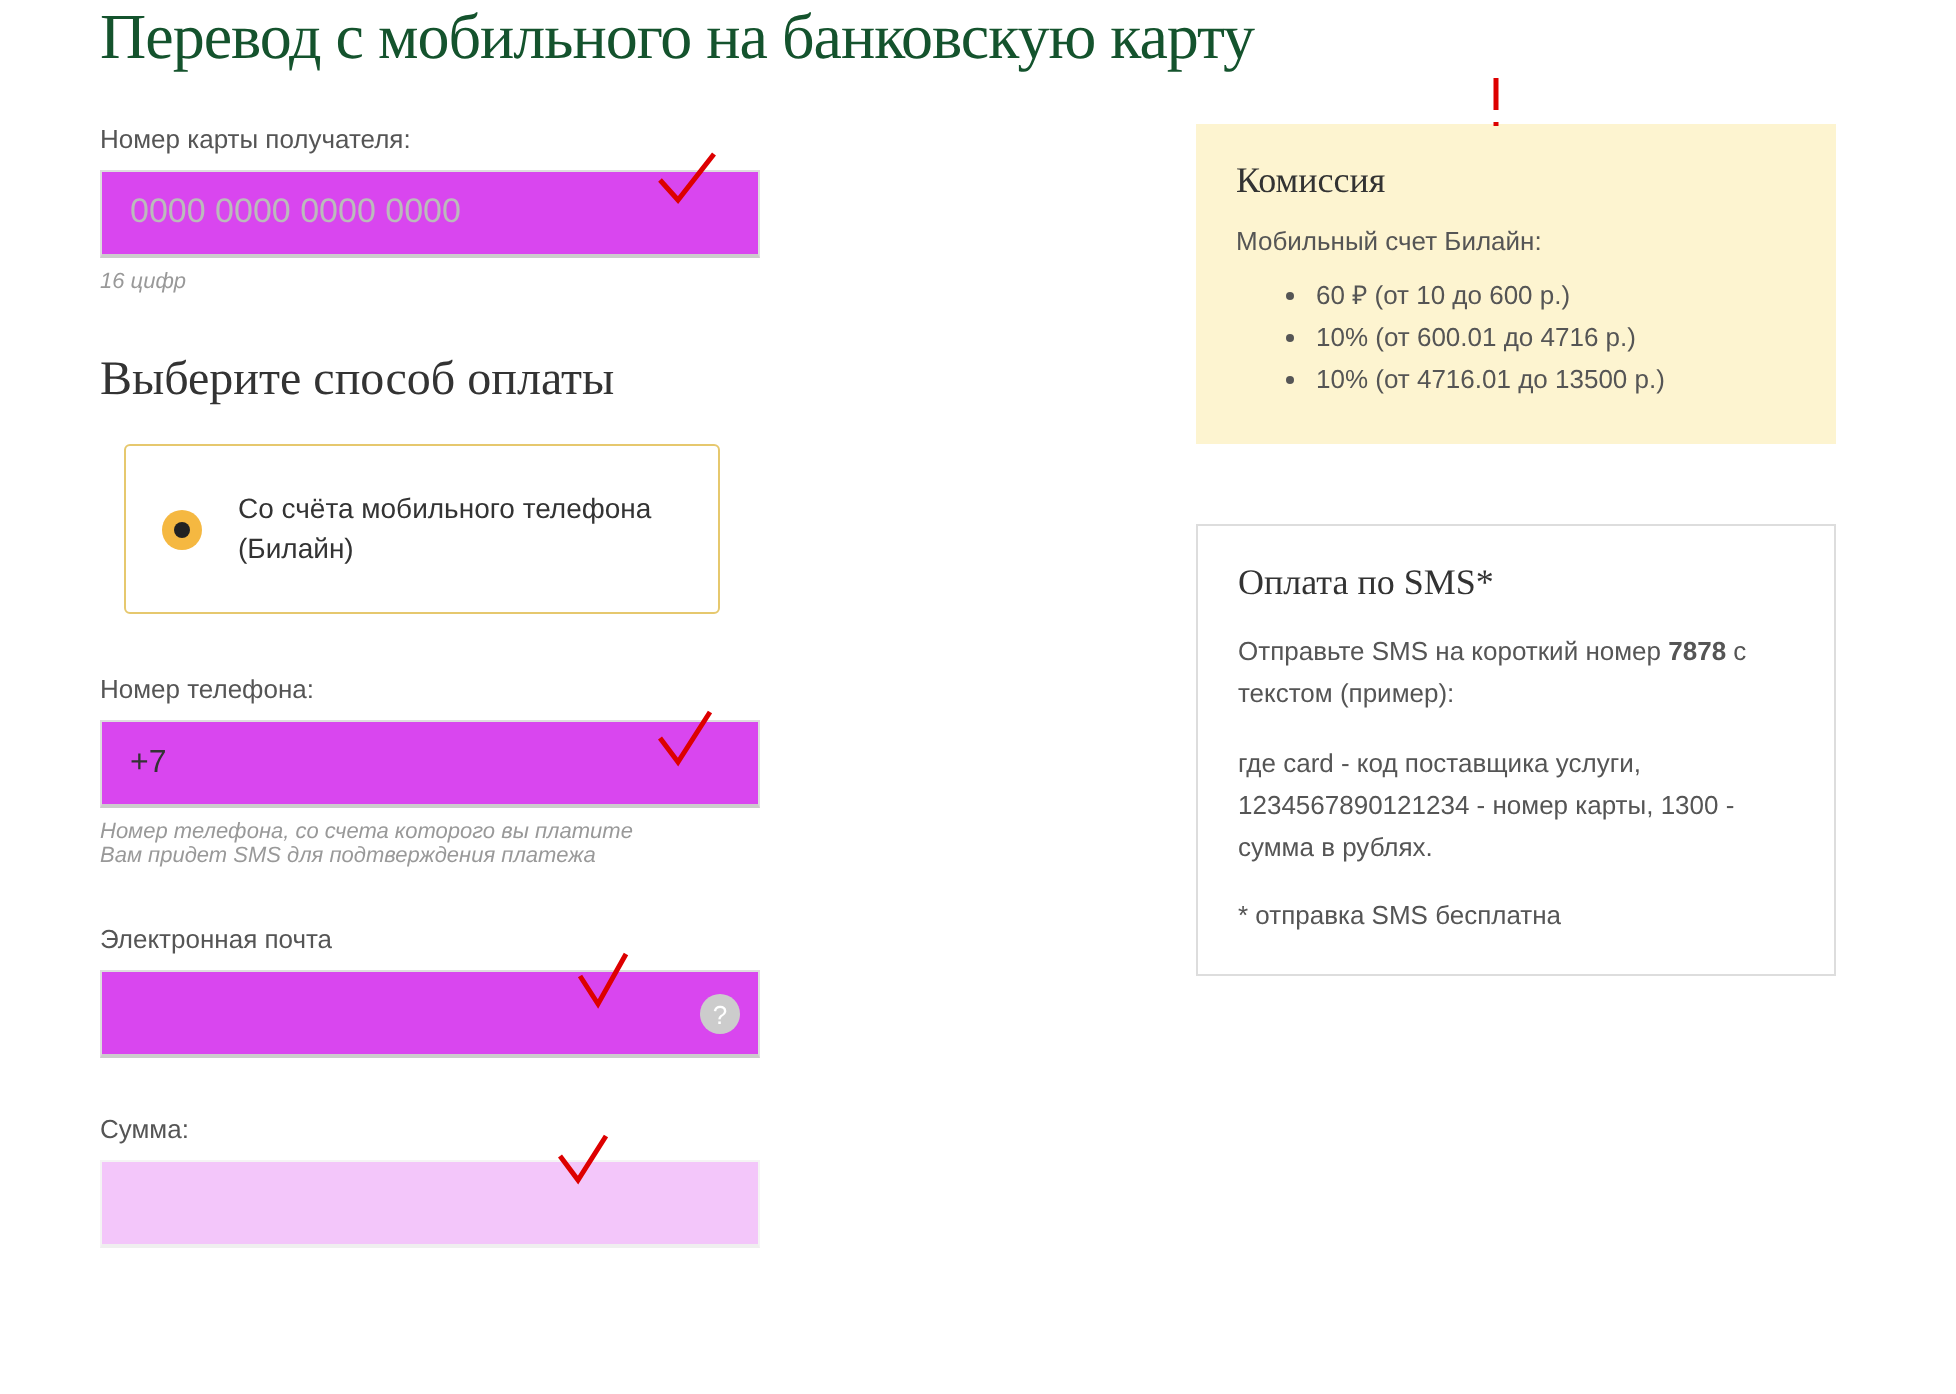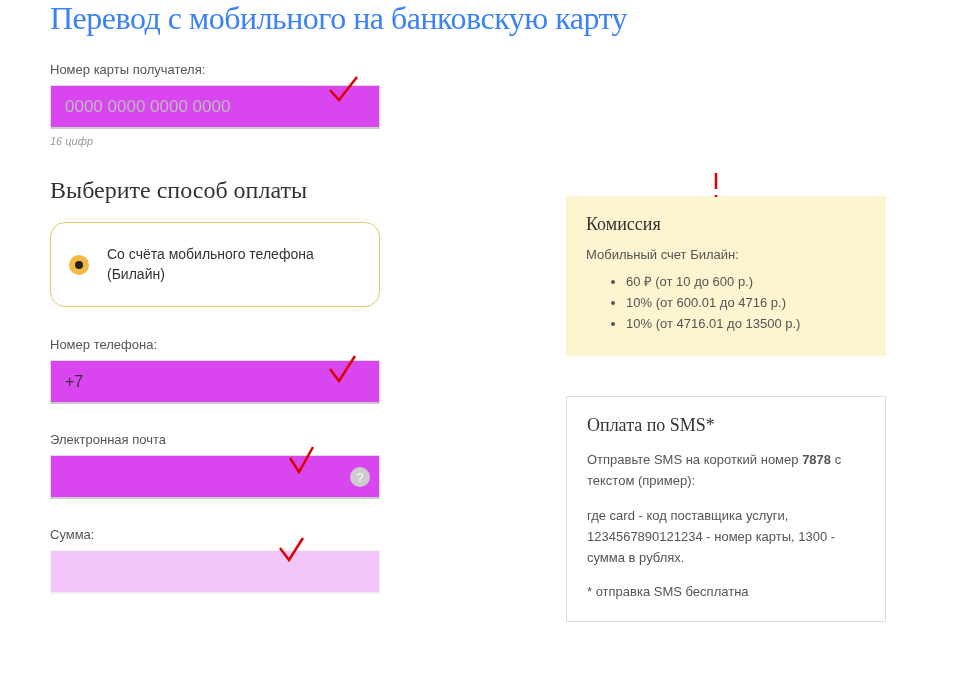--- a/index.html
+++ b/index.html
@@ -6,28 +6,27 @@
     body {
       font-family: Georgia, 'Times New Roman', serif;
       background: #fff;
       color: #333;
       width: 978px;
       padding: 0 50px;
     }
     .page-title {
       font-size: 32px;
       font-weight: normal;
-      color: #3b82f6;
+      color: #14532d;
       margin-bottom: 25px;
       letter-spacing: -0.5px;
     }
     .container {
       display: flex;
-      gap: 16px;
-      align-items: flex-end;
+      gap: 48px;
     }
     .left-col {
       flex: 0 0 500px;
     }
     .right-col {
       flex: 0 0 320px;
     }
     .field-label {
       font-family: Arial, sans-serif;
       font-size: 13px;
@@ -58,27 +57,28 @@
       margin-top: 6px;
     }
     .section-title {
       font-size: 24px;
       font-weight: normal;
       color: #333;
       margin: 30px 0 18px;
     }
     .radio-box {
       border: 1px solid #e6c86e;
-      border-radius: 15px;
-      width: 330px;
+      border-radius: 3px;
+      width: 298px;
       padding: 22px 18px;
       display: flex;
       align-items: center;
       gap: 18px;
       margin-bottom: 30px;
+      margin-left: 12px;
     }
     .radio-circle {
       width: 20px;
       height: 20px;
       border-radius: 50%;
       background: #f5b841;
       position: relative;
       flex-shrink: 0;
     }
     .radio-circle::after {
@@ -198,20 +198,22 @@
     <h2 class="section-title">Выберите способ оплаты</h2>
 
     <div class="radio-box">
       <div class="radio-circle"></div>
       <div class="radio-label">Со счёта мобильного телефона (Билайн)</div>
     </div>
 
     <div class="field-group rel">
       <label class="field-label">Номер телефона:</label>
       <input class="text-input" type="text" value="+7" style="">
+      <div class="hint" style="white-space:pre-line;">Номер телефона, со счета которого вы платите
+Вам придет SMS для подтверждения платежа</div>
       <svg class="checkmark" style="left:275px; top:14px;" width="40" height="40" viewBox="0 0 40 40">
           <path d="M5 18 L14 30 L30 5" stroke="#d00" stroke-width="2.5" fill="none"></path>
         </svg>
     </div>
 
     <div class="field-group rel">
       <label class="field-label">Электронная почта</label>
       <div class="input-with-icon">
         <input class="text-input" type="text" style="width: 100%;">
         <div class="help-icon">?</div>

